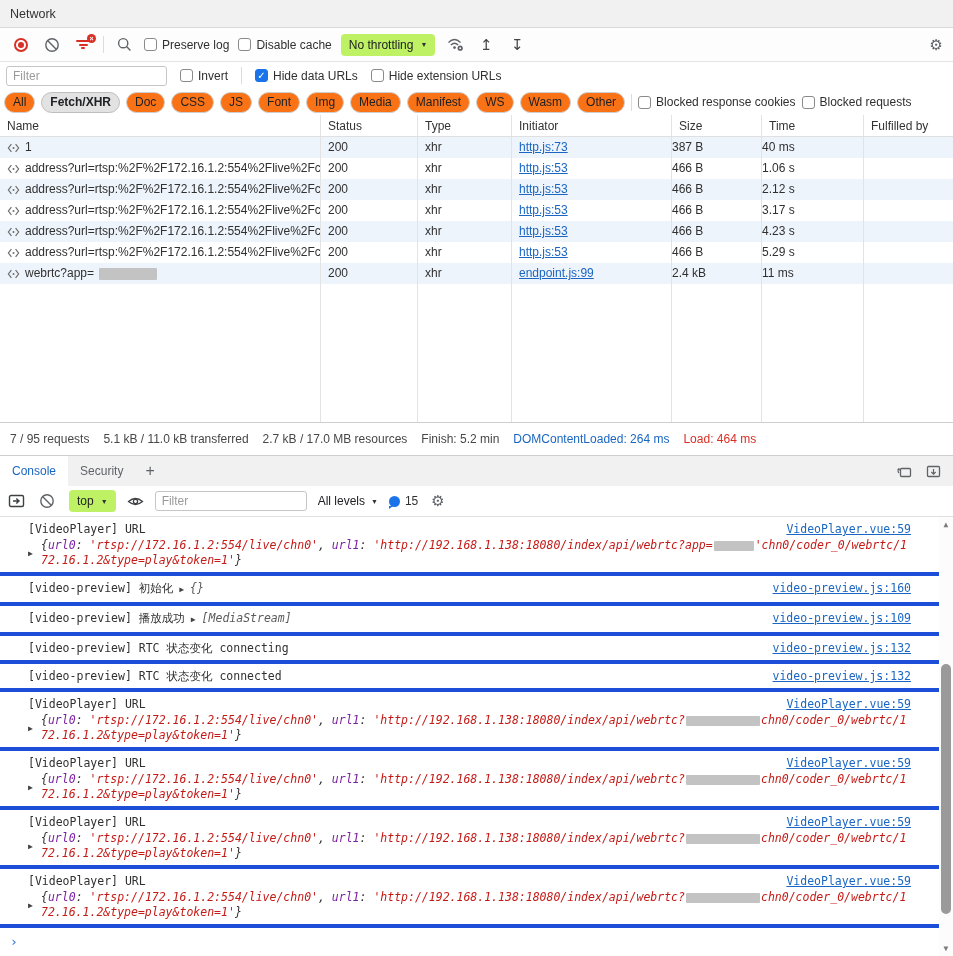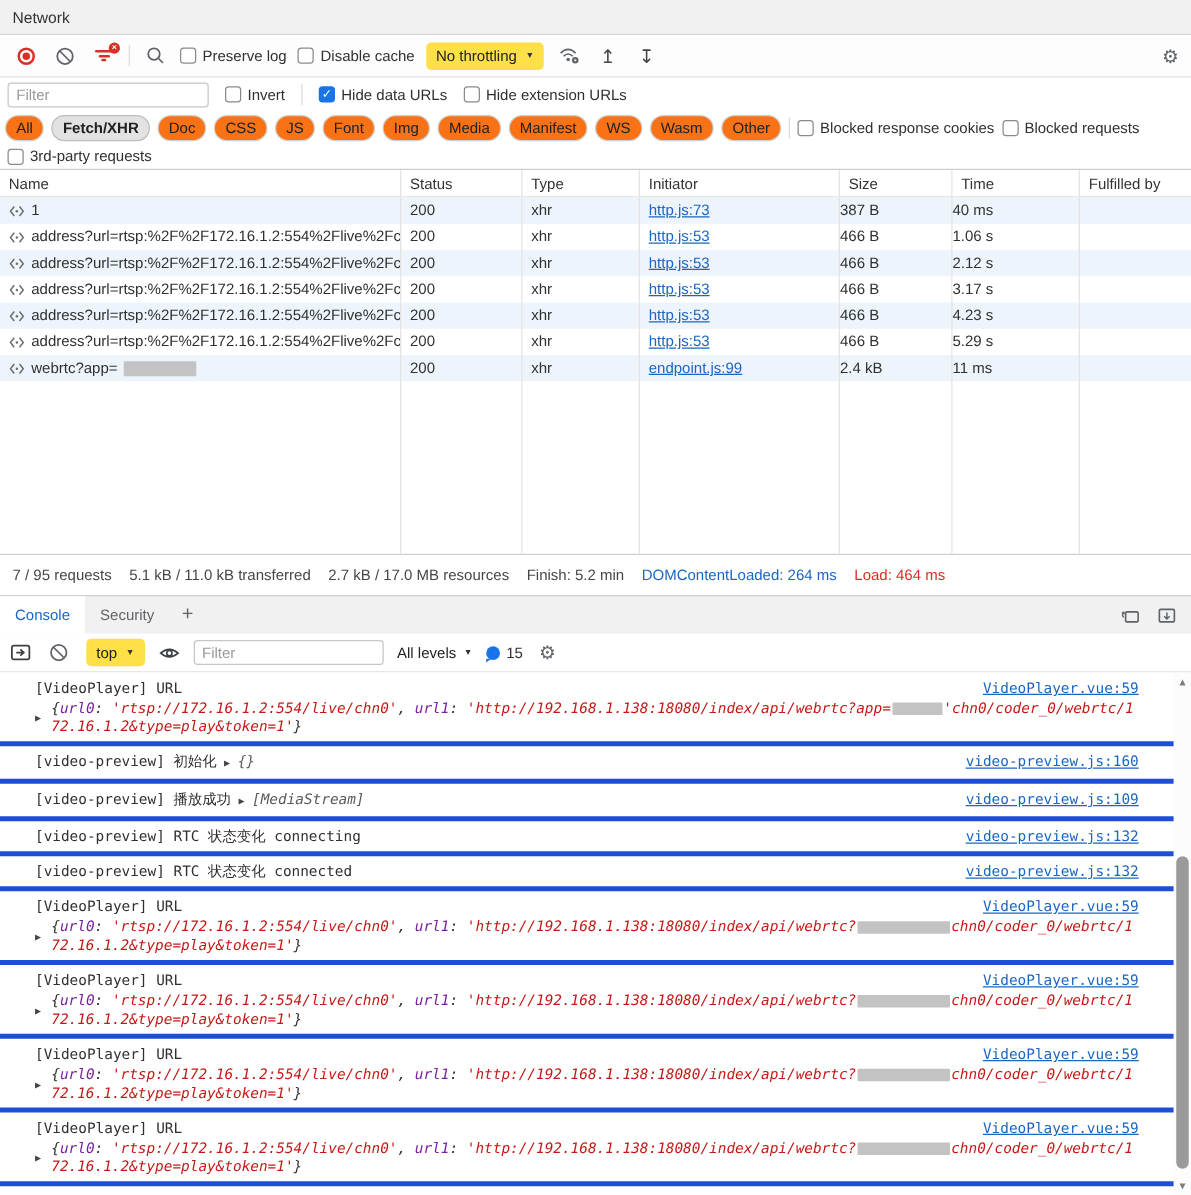--- a/index.html
+++ b/index.html
@@ -19,21 +19,21 @@
   .rec::after { content:''; position:absolute; inset:2px; background:#d93025; border-radius:50%; }
   .funnel { position:relative; width:16px; height:12px; }
   .funnel i { display:block; height:2px; background:#d93025; border-radius:1px; margin:1.6px auto; }
   .funnel i:nth-child(1){width:14px;} .funnel i:nth-child(2){width:9px;} .funnel i:nth-child(3){width:4px;}
   .funnel .badge { position:absolute; top:-5px; right:-5px; width:9px; height:9px; background:#d93025;
     border-radius:50%; color:#fff; font-size:7px; line-height:9px; text-align:center; font-weight:bold;}
   .vdiv { width:1px; height:17px; background:#dcdcdc; flex:none; }
   .cbrow { display:flex; align-items:center; gap:5px; }
   .cb { width:13px; height:13px; border:1px solid #8a8a8a; border-radius:3px; background:#fff; flex:none; }
   .cb.checked { background:#1a73e8; border-color:#1a73e8; color:#fff; font-size:10px; line-height:12px; text-align:center; }
-  .dropdown { background:#fde047; border-radius:4px; height:22px; display:flex; align-items:center;
+  .dropdown { background:#bef264; border-radius:4px; height:22px; display:flex; align-items:center;
     gap:7px; padding:0 8px; color:#202124; }
   .caret { font-size:7px; color:#333; }
   .uglyph { font-size:15px; color:#444; }
   .gear { font-size:15px; color:#5f6368; margin-left:auto; }
 
   
   .filterrow { height:27px; display:flex; align-items:center; gap:13px; padding:0 6px; flex:none; }
   .filterinput { width:161px; height:20px; border:1px solid #c6c6c6; border-radius:3px; padding:0 6px;
     font-size:12px; color:#333; font-family:inherit; outline:none; }
   .filterinput::placeholder { color:#9a9a9a; }
@@ -207,26 +207,20 @@
     <span class="cbrow">
       <span class="cb"></span>
       <span>Blocked response cookies</span>
     </span>
     <span class="cbrow">
       <span class="cb"></span>
       <span>Blocked requests</span>
     </span>
   </div>
 
-  <div class="thirdrow">
-    <span class="cbrow">
-      <span class="cb"></span>
-      <span>3rd-party requests</span>
-    </span>
-  </div>
 
   <div class="table">
     <div class="thead">
         <div class="cell">Name</div>
         <div class="cell">Status</div>
         <div class="cell">Type</div>
         <div class="cell">Initiator</div>
         <div class="cell">Size</div>
         <div class="cell">Time</div>
         <div class="cell">Fulfilled by</div>

